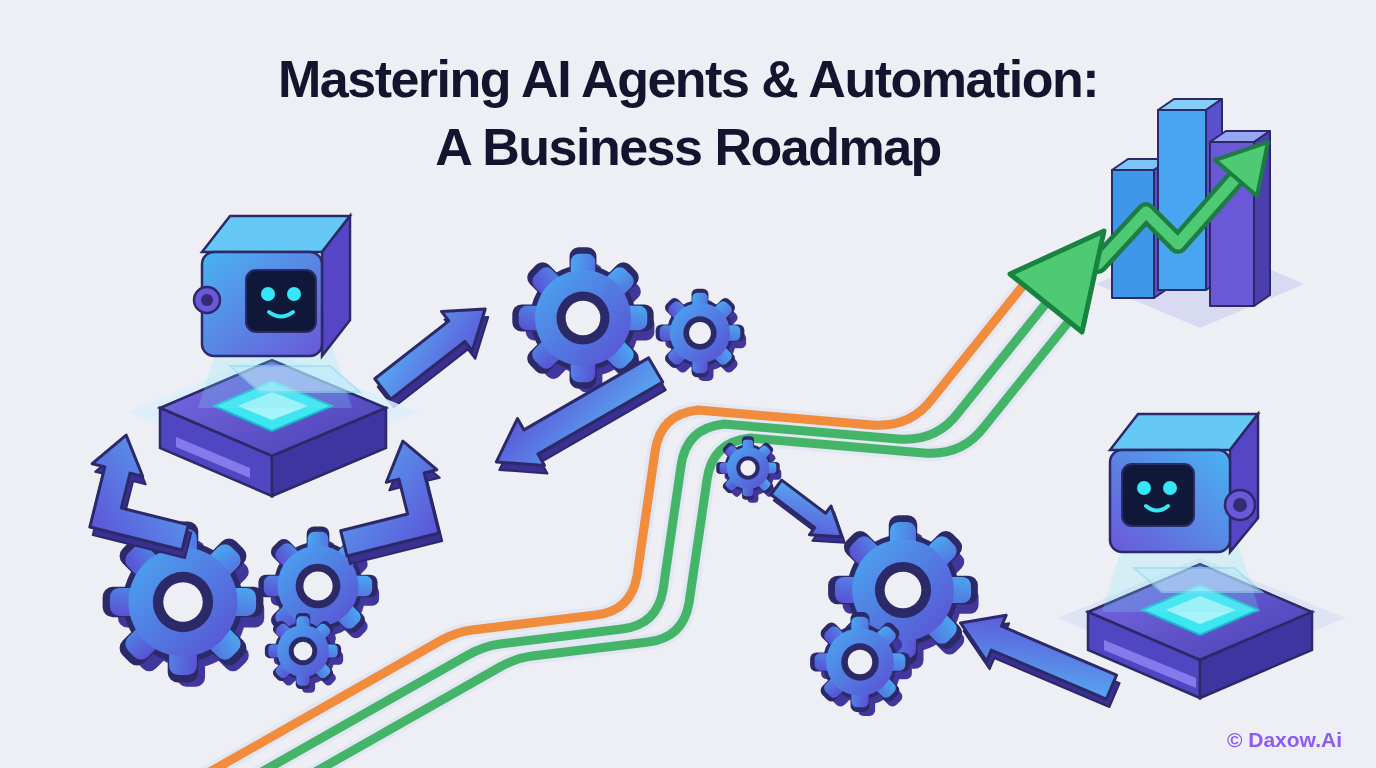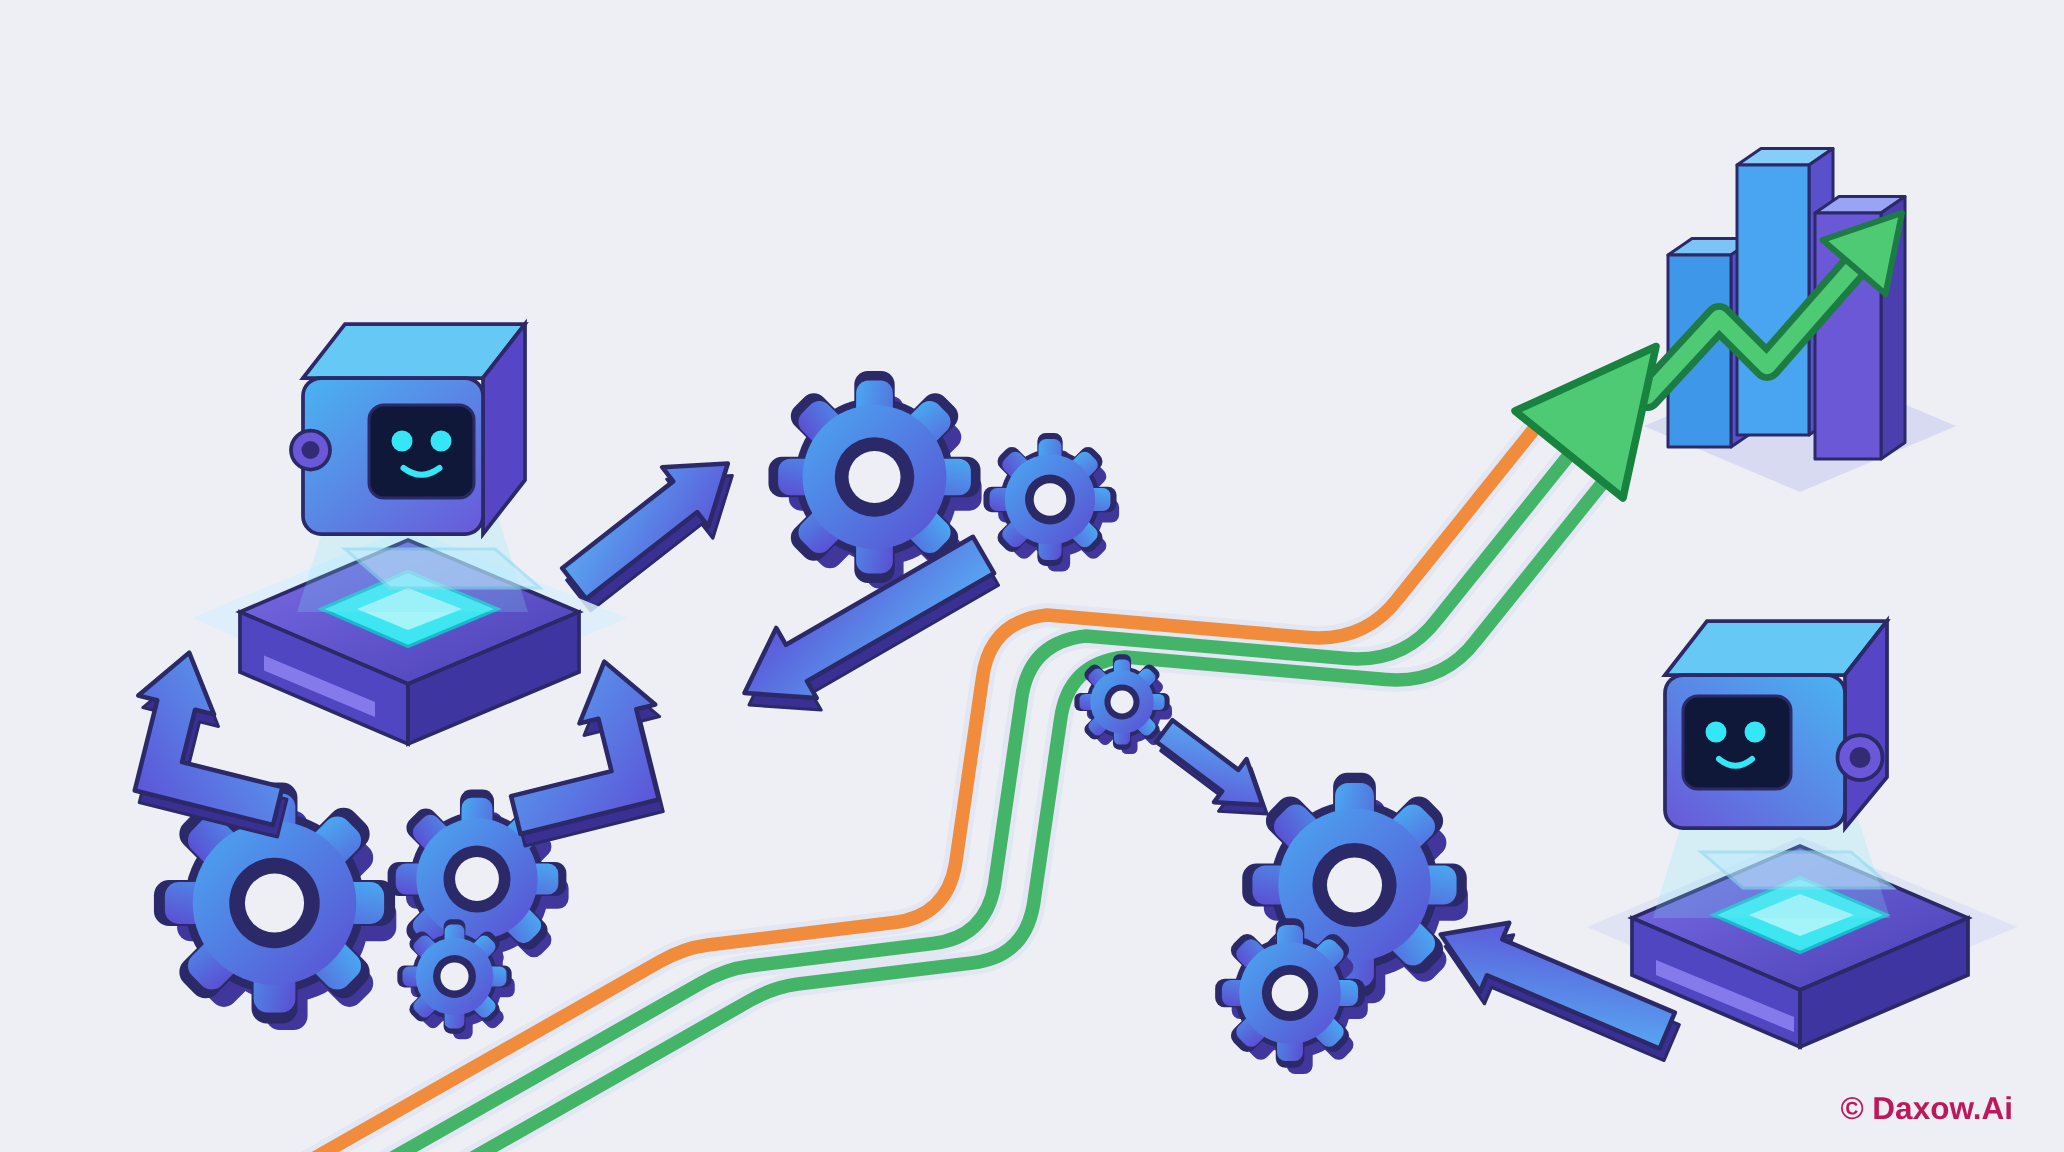--- a/index.html
+++ b/index.html
@@ -20,29 +20,33 @@
     line-height:1.3;
     letter-spacing:-1.5px;
     color:#13152e;
     z-index:5;
   }
   .watermark{
     position:absolute;
     right:34px;bottom:16px;
     font-size:21px;
     font-weight:700;
-    color:#be185d;
+    color:#8b5cf6;
     z-index:6;
   }
 </style>
 </head>
 <body>
 
 <div class="canvas">
 
+  <div class="title">
+    <div>Mastering AI Agents &amp; Automation:</div>
+    <div>A Business Roadmap</div>
+  </div>
 
   <svg class="stage" viewBox="0 0 1376 768">
     <defs>
       <linearGradient id="gearGrad" x1="0" y1="0" x2="1" y2="1">
         <stop offset="0" stop-color="#4aa9f2"></stop>
         <stop offset="1" stop-color="#5a4ed2"></stop>
       </linearGradient>
       <linearGradient id="arrowGrad" x1="0" y1="0" x2="1" y2="1">
         <stop offset="0" stop-color="#57b1f4"></stop>
         <stop offset="1" stop-color="#5c4fd6"></stop>

